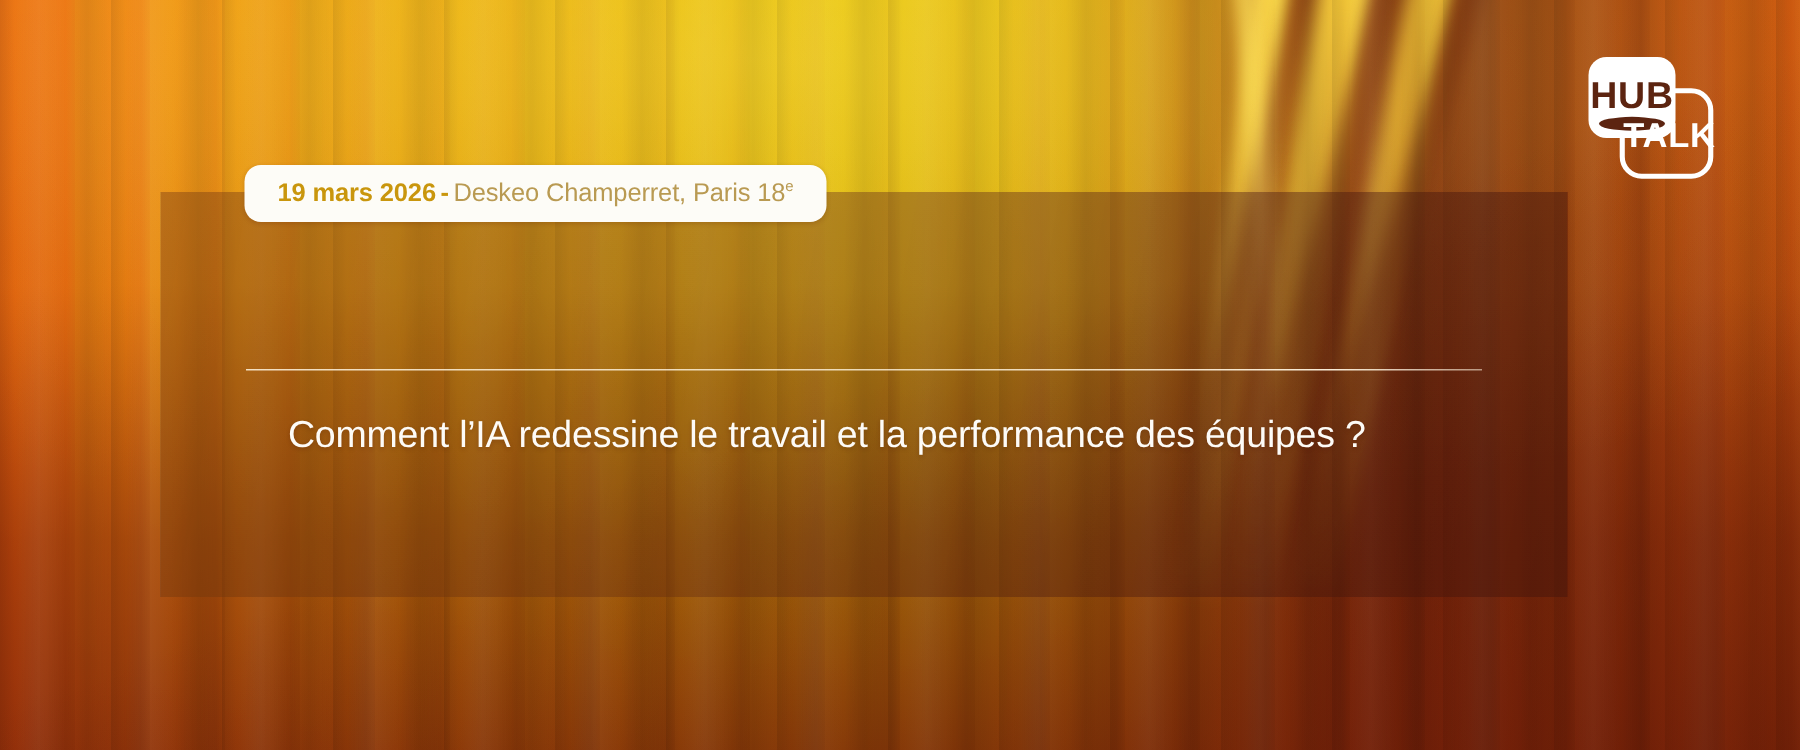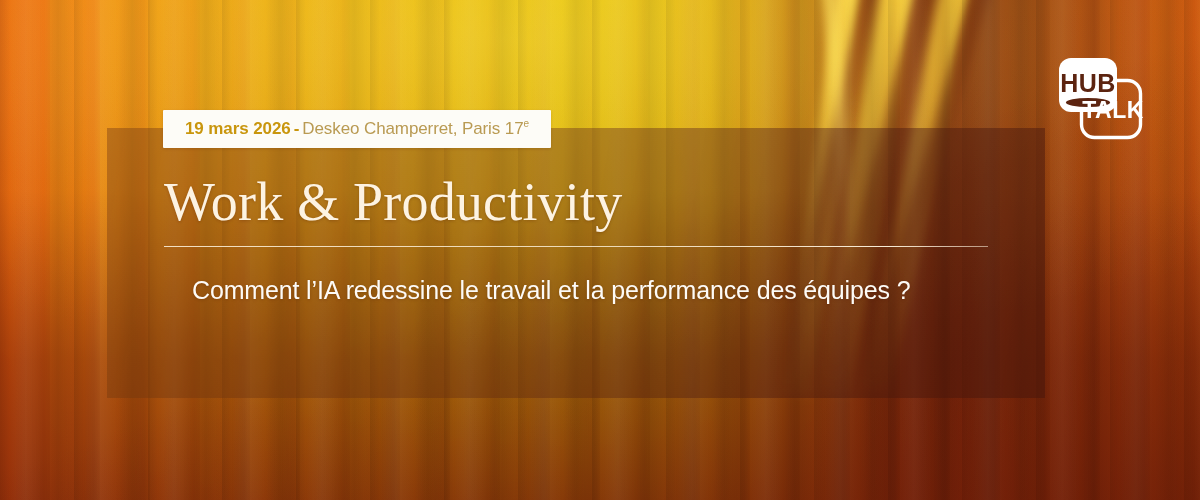--- a/index.html
+++ b/index.html
@@ -103,21 +103,21 @@
   }
 
   
   .badge {
     position:absolute;
     left:163px; top:110px;
     height:38px;
     padding:0 22px;
     display:flex; align-items:center;
     background:#fdfcf7;
-    border-radius:1px;
+    border-radius:11px;
     box-shadow:0 1px 3px rgba(90,30,0,0.18);
     white-space:nowrap;
   }
   .badge-date {
     font-size:17px; font-weight:700;
     color:#c9960d;
     letter-spacing:-0.1px;
   }
   .badge-sep {
     font-size:17px; font-weight:700;
@@ -169,21 +169,21 @@
     color:#fdfbf7;
     line-height:1.45;
     letter-spacing:-0.15px;
     text-shadow:0 1px 3px rgba(70,20,0,0.22);
     margin-left:28px;
   }
 
   
   .logo {
     position:absolute;
-    left:1056px; top:56px;
+    left:1056px; top:36px;
     width:88px; height:86px;
   }
 </style>
 </head>
 <body>
 
 <div class="banner">
 
   <div class="bg-base"></div>
 
@@ -206,24 +206,23 @@
 
   <div class="bg-stripes"></div>
   <div class="bg-stripes2"></div>
   <div class="bg-vignette"></div>
 
   <div class="panel"></div>
 
   <div class="badge">
     <span class="badge-date">19 mars 2026</span>
     <span class="badge-sep">-</span>
-    <span class="badge-place"><span>Deskeo Champerret, Paris 17</span><sup>e</sup></span>
+    <span class="badge-place"><span>Deskeo Champerret, Paris 18</span><sup>e</sup></span>
   </div>
 
-  <h1 class="title">Work &amp; Productivity</h1>
   <div class="divider"></div>
   <p class="subtitle">Comment l’IA redessine le travail et la performance des équipes ?</p>
 
   <div class="logo">
     <svg viewBox="0 0 88 86" width="88" height="86" xmlns="http://www.w3.org/2000/svg">
 
       <rect x="25.5" y="24.5" width="59" height="57" rx="13" ry="13" fill="none" stroke="#ffffff" stroke-width="3.4"></rect>
 
       <rect x="3" y="2" width="58" height="54" rx="12" ry="12" fill="#ffffff"></rect>
       <text x="32" y="36" text-anchor="middle" font-family="Liberation Sans, sans-serif" font-size="25" font-weight="700" letter-spacing="0.5" fill="#5c2410">HUB</text>

